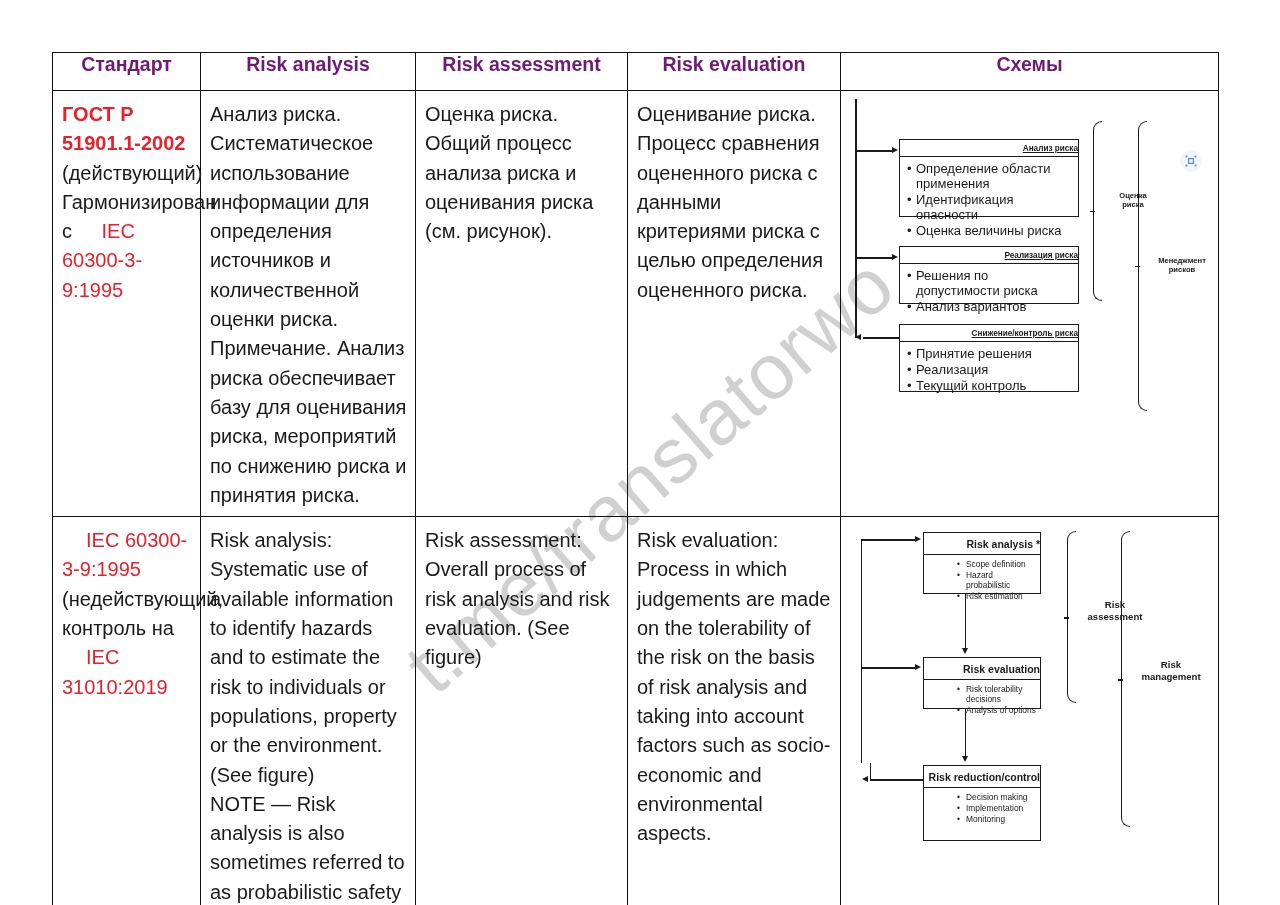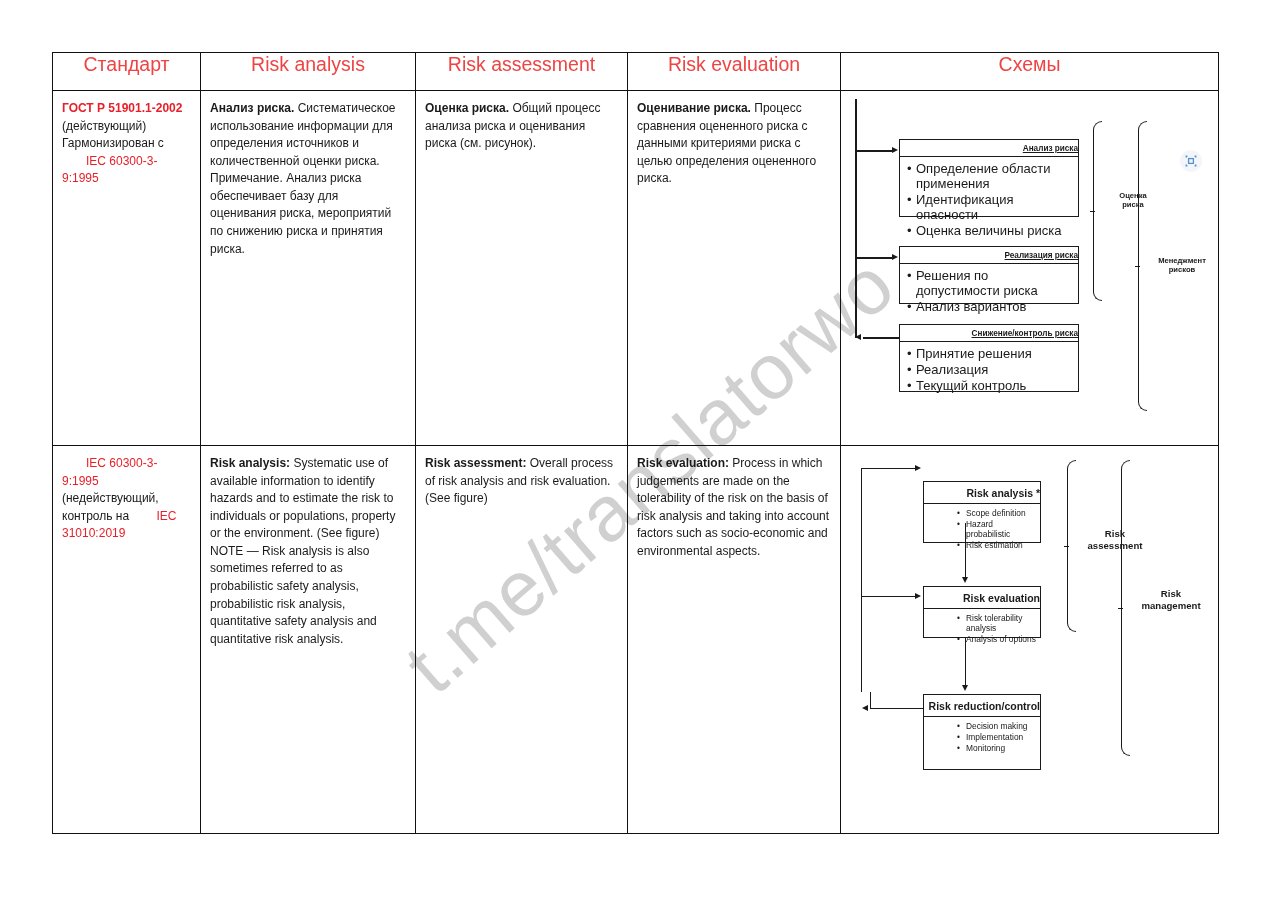--- a/index.html
+++ b/index.html
@@ -48,37 +48,37 @@
   #tbl td, #tbl th {
     border: 1.6px solid #111;
     vertical-align: top;
     padding: 0;
     background: transparent;
   }
   thead th {
     height: 38px;
     text-align: center;
     vertical-align: middle;
-    font-weight: 400;
+    font-weight: 700;
     font-size: 19.5px;
-    color: #ef4444;
+    color: #701a75;
   }
   .c1 { width: 148px; }
   .c2 { width: 215px; }
   .c3 { width: 212px; }
   .c4 { width: 213px; }
   .c5 { width: 378px; }
 
   .cellpad { padding: 9px 8px 6px 9px; }
   .body-txt {
-    font-size: 12px;
+    font-size: 20px;
     line-height: 1.465;
     color: #1a1a1a;
   }
-  .b { font-weight: 700; }
+  .b { font-weight: 400; }
   .red { color: #e8202a; margin-left: 24px; }
   .red-b { color: #e8202a; font-weight: 700; }
 
   .row1 td { height: 355px; }
   .row2 td { height: 388px; }
 
   
   .diagram { position: relative; width: 100%; height: 100%; }
   .dbox {
     position: absolute;
@@ -304,33 +304,33 @@
         </td>
         <td>
           <div class="cellpad body-txt">
             <span class="b">Risk evaluation:</span><span> Process in which judgements are made on the tolerability of the risk on the basis of risk analysis and taking into account factors such as socio-economic and environmental aspects.</span>
           </div>
         </td>
 
         <td>
           <div class="diagram" id="diag2">
 
-            <div class="dbox" style="left:82px; top:15px; width:118px; height:62px;margin-top:20px;">
+            <div class="dbox" style="left:82px; top:15px; width:118px; height:62px;">
               <div class="dtitle">Risk analysis  *</div>
               <ul>
                 <li>Scope definition</li>
                 <li>Hazard probabilistic</li>
                 <li>Risk estimation</li>
               </ul>
             </div>
 
             <div class="dbox" style="left:82px; top:140px; width:118px; height:52px;">
               <div class="dtitle">Risk evaluation</div>
               <ul>
-                <li>Risk tolerability analysis</li>
+                <li>Risk tolerability decisions</li>
                 <li>Analysis of options</li>
               </ul>
             </div>
 
             <div class="dbox" style="left:82px; top:248px; width:118px; height:76px;">
               <div class="dtitle">Risk reduction/control</div>
               <ul>
                 <li>Decision making</li>
                 <li>Implementation</li>
                 <li>Monitoring</li>

